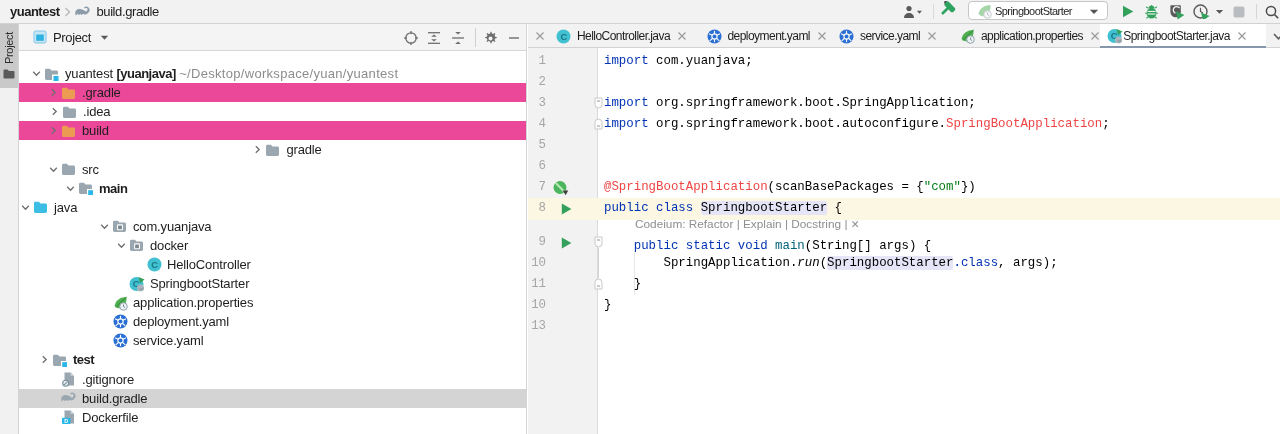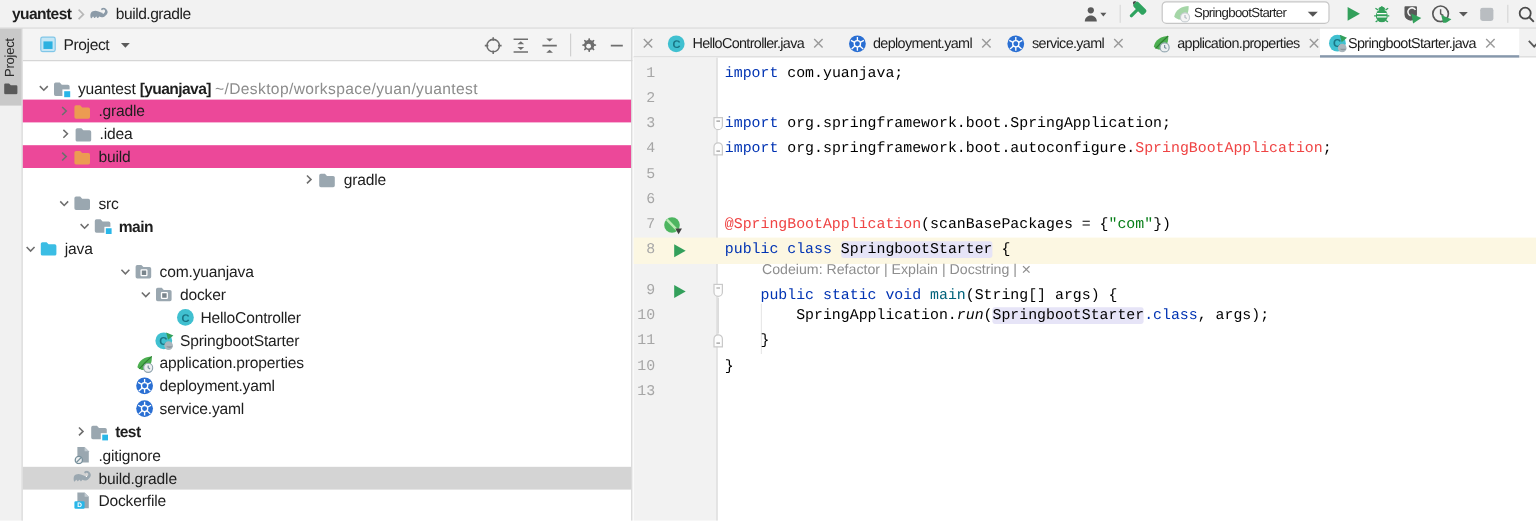--- a/index.html
+++ b/index.html
@@ -395,21 +395,21 @@
               <line x1="7.5" y1="7.5" x2="12.3" y2="11.9"></line>
               <line x1="7.5" y1="7.5" x2="7.5" y2="13.2"></line>
               <line x1="7.5" y1="7.5" x2="2.7" y2="11.9"></line>
               <line x1="7.5" y1="7.5" x2="2.1" y2="4.7"></line>
             </g>
             <circle cx="7.5" cy="7.5" r="2.6" fill="#2a6fd3" stroke="#fff" stroke-width="1.1"></circle>
           </svg>
         </span>
         <span class="lbl">service.yaml</span>
       </div>
-      <div class="trow" style="padding-left:42px;">
+      <div class="trow" style="padding-left:19px;">
         <span class="chev">
           <svg width="11" height="11" viewBox="0 0 11 11">
             <path d="M3.8 2.2 L7.2 5.5 L3.8 8.8" fill="none" stroke="#6e6e6e" stroke-width="1.3"></path>
           </svg>
         </span>
         <span class="tico">
           <svg width="16" height="16" viewBox="0 0 16 16">
             <path d="M1 4.2 a1.4 1.4 0 0 1 1.4-1.4 h3.4 l1.7 1.8 h5.1 a1.4 1.4 0 0 1 1.4 1.4 v6.6 a1.4 1.4 0 0 1 -1.4 1.4 h-10.2 a1.4 1.4 0 0 1 -1.4-1.4 z" fill="#9aa7b0"></path>
             <rect x="9" y="9" width="6" height="6" fill="#fff"></rect>
             <rect x="10.2" y="10.2" width="4.8" height="4.8" fill="#29b6e8"></rect>

